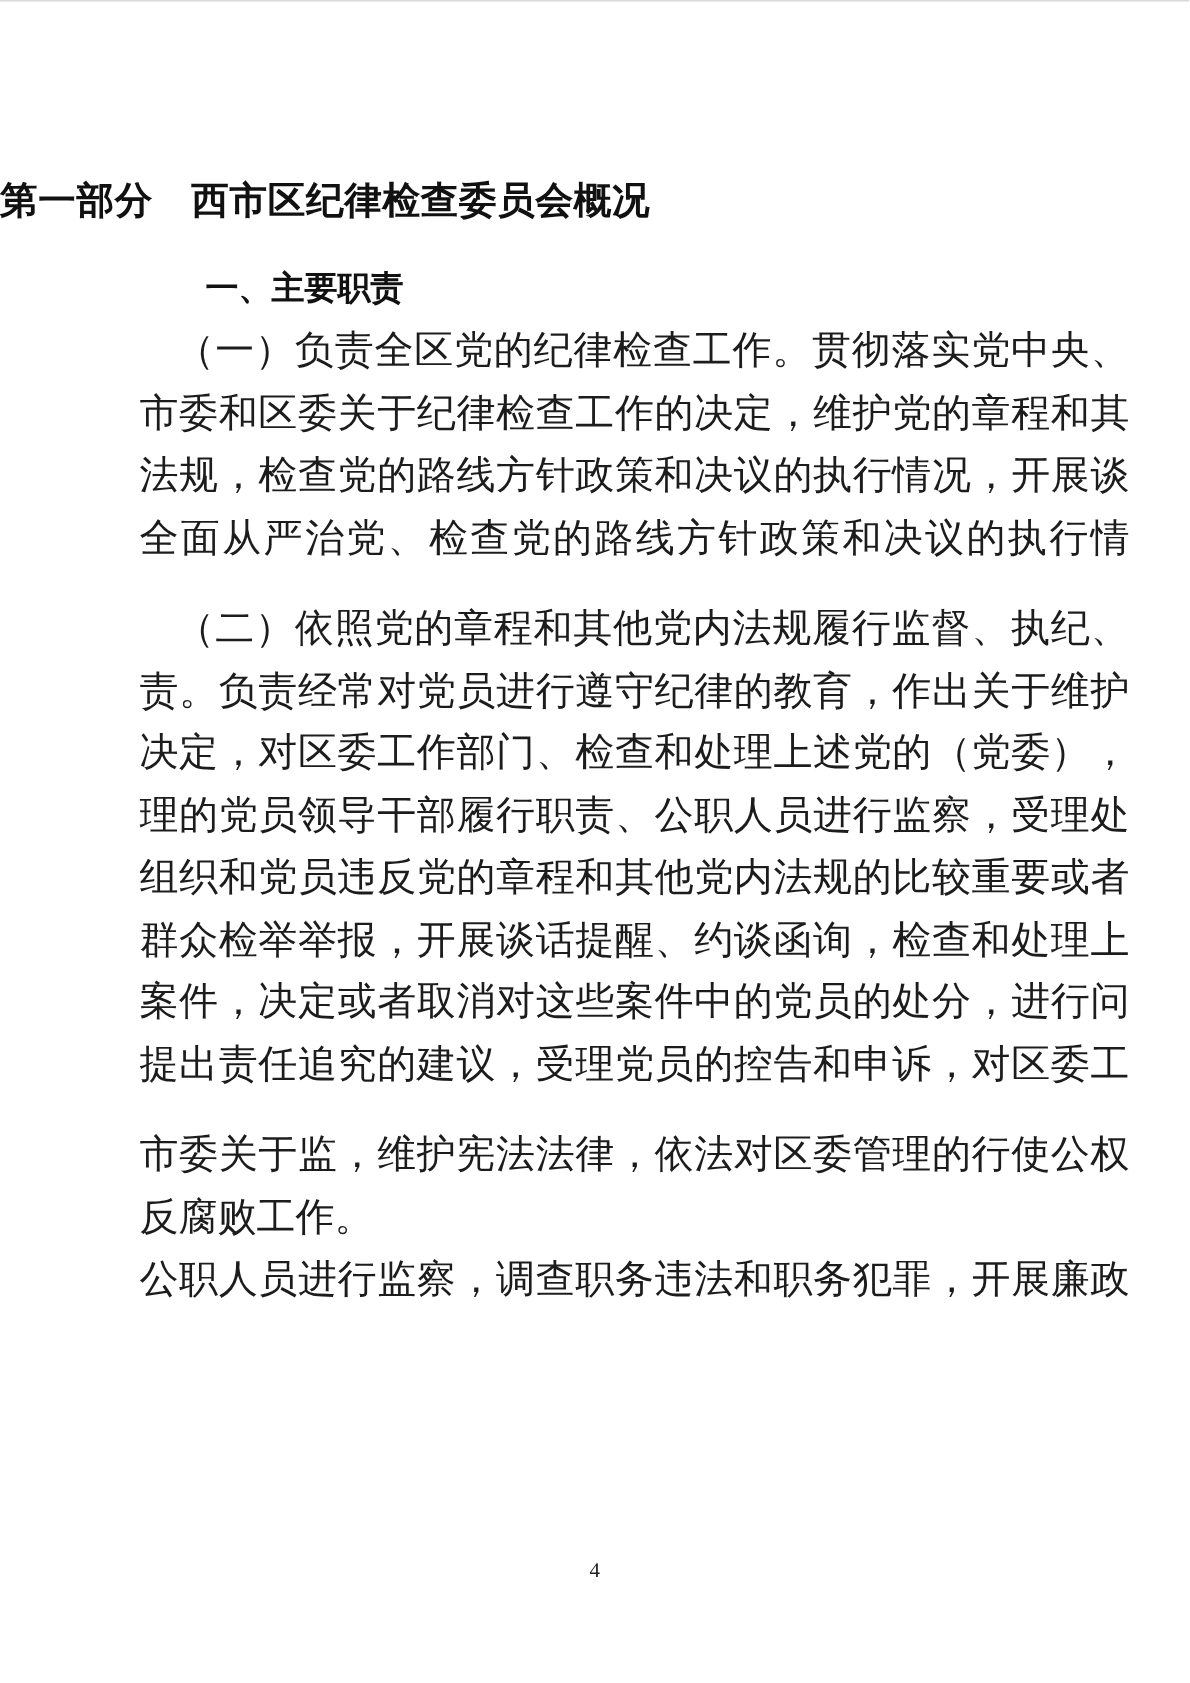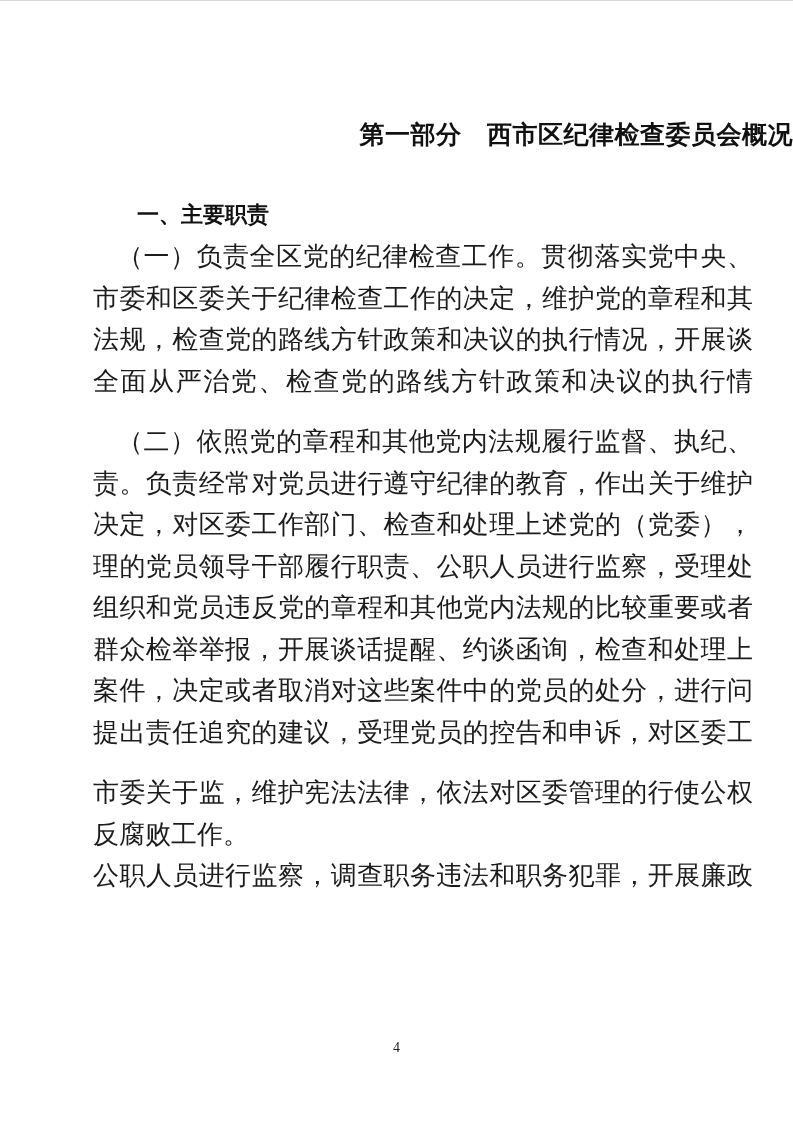--- a/index.html
+++ b/index.html
@@ -12,34 +12,34 @@
     width: 793px;
     height: 1122px;
     background: #ffffff;
     border-top: 1px solid #d9d9d9;
     overflow: hidden;
     color: #1c1c1c;
   }
   .doc-title {
     padding-top: 118px;
     width: 793px;
-    text-align: right;
+    text-align: left;
     font-family: "Liberation Sans", "DejaVu Sans", sans-serif;
     font-weight: bold;
     font-size: 25px;
     line-height: 30px;
     letter-spacing: 0.5px;
     color: #111111;
   }
   .content {
     margin-left: 93px;
     width: 660px;
   }
   .section-heading {
-    margin-top: 53px;
+    margin-top: 30px;
     margin-bottom: 8px;
     padding-left: 44px;
     font-family: "Liberation Sans", "DejaVu Sans", sans-serif;
     font-weight: bold;
     font-size: 22px;
     line-height: 26px;
     color: #111111;
   }
   .para {
     margin: 0 0 19px 0;

